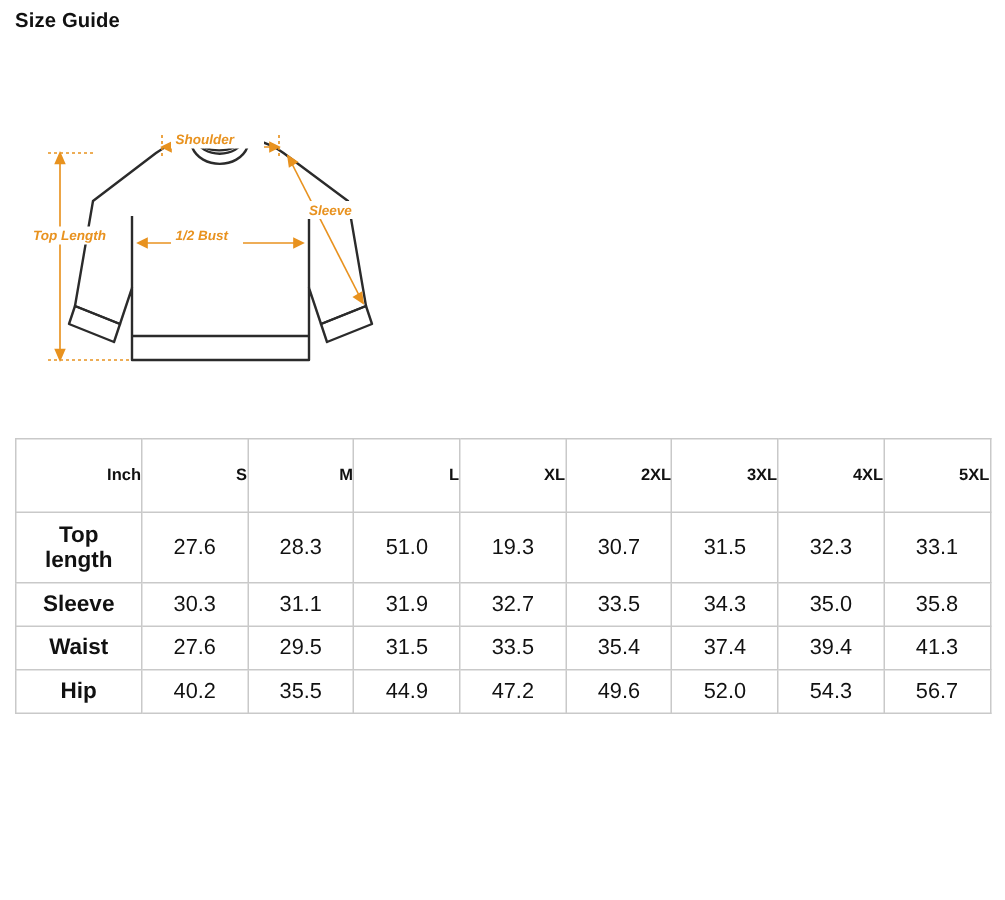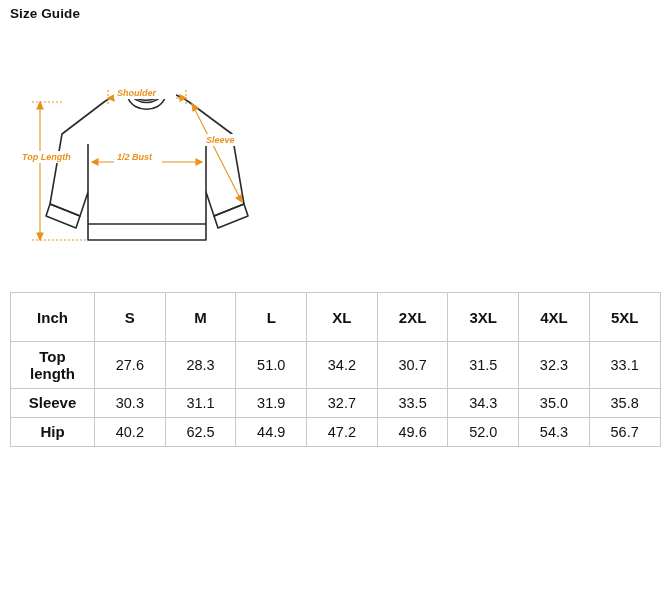--- a/index.html
+++ b/index.html
@@ -58,22 +58,23 @@
     border: 1px solid #c9c9c9;
     text-align: center;
     vertical-align: middle;
     font-size: 14.5px;
     color: #111111;
     padding: 0;
     height: 28px;
   }
   table.size-table th {
     font-weight: bold;
-    font-size: 15px;
+    font-size: 11px;
     height: 48px;
+    text-align: right;
   }
   table.size-table td.rowhead {
     font-weight: bold;
     font-size: 15px;
   }
   table.size-table tr.tall td {
     height: 46px;
   }
   table.size-table col.firstcol { width: 84px; }
   table.size-table col.datacol { width: 70.7px; }
@@ -187,45 +188,58 @@
         </tr>
       </thead>
       <tbody>
         <tr class="tall">
           <td class="rowhead">
               <div class="cellpad">Top length</div>
             </td>
           <td>27.6</td>
           <td>28.3</td>
           <td>51.0</td>
-          <td>34.2</td>
+          <td>19.3</td>
           <td>30.7</td>
           <td>31.5</td>
           <td>32.3</td>
           <td>33.1</td>
         </tr>
         <tr>
           <td class="rowhead">
               <div class="cellpad">Sleeve</div>
             </td>
           <td>30.3</td>
           <td>31.1</td>
           <td>31.9</td>
           <td>32.7</td>
           <td>33.5</td>
           <td>34.3</td>
           <td>35.0</td>
           <td>35.8</td>
         </tr>
         <tr>
           <td class="rowhead">
+              <div class="cellpad">Waist</div>
+            </td>
+          <td>27.6</td>
+          <td>29.5</td>
+          <td>31.5</td>
+          <td>33.5</td>
+          <td>35.4</td>
+          <td>37.4</td>
+          <td>39.4</td>
+          <td>41.3</td>
+        </tr>
+        <tr>
+          <td class="rowhead">
               <div class="cellpad">Hip</div>
             </td>
           <td>40.2</td>
-          <td>62.5</td>
+          <td>35.5</td>
           <td>44.9</td>
           <td>47.2</td>
           <td>49.6</td>
           <td>52.0</td>
           <td>54.3</td>
           <td>56.7</td>
         </tr>
       </tbody>
     </table>
   </div>

